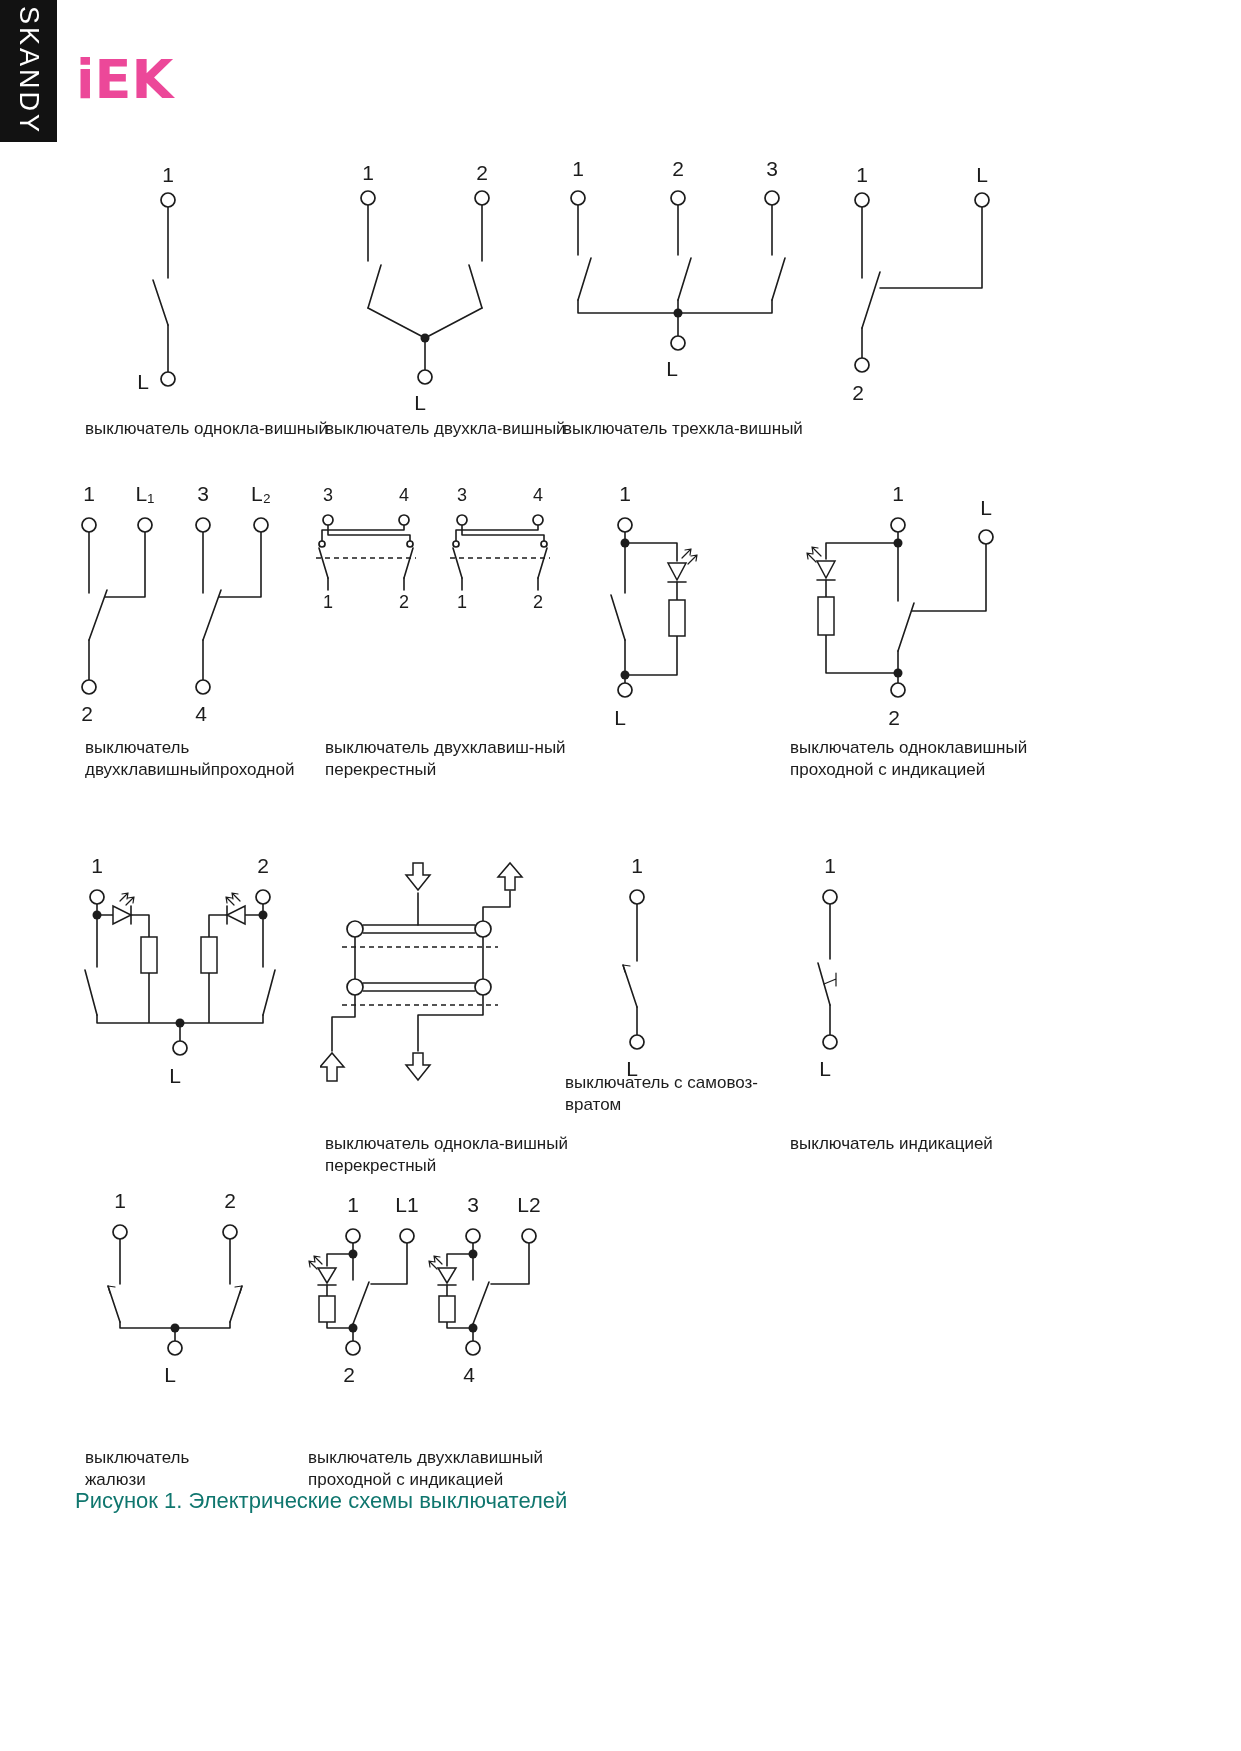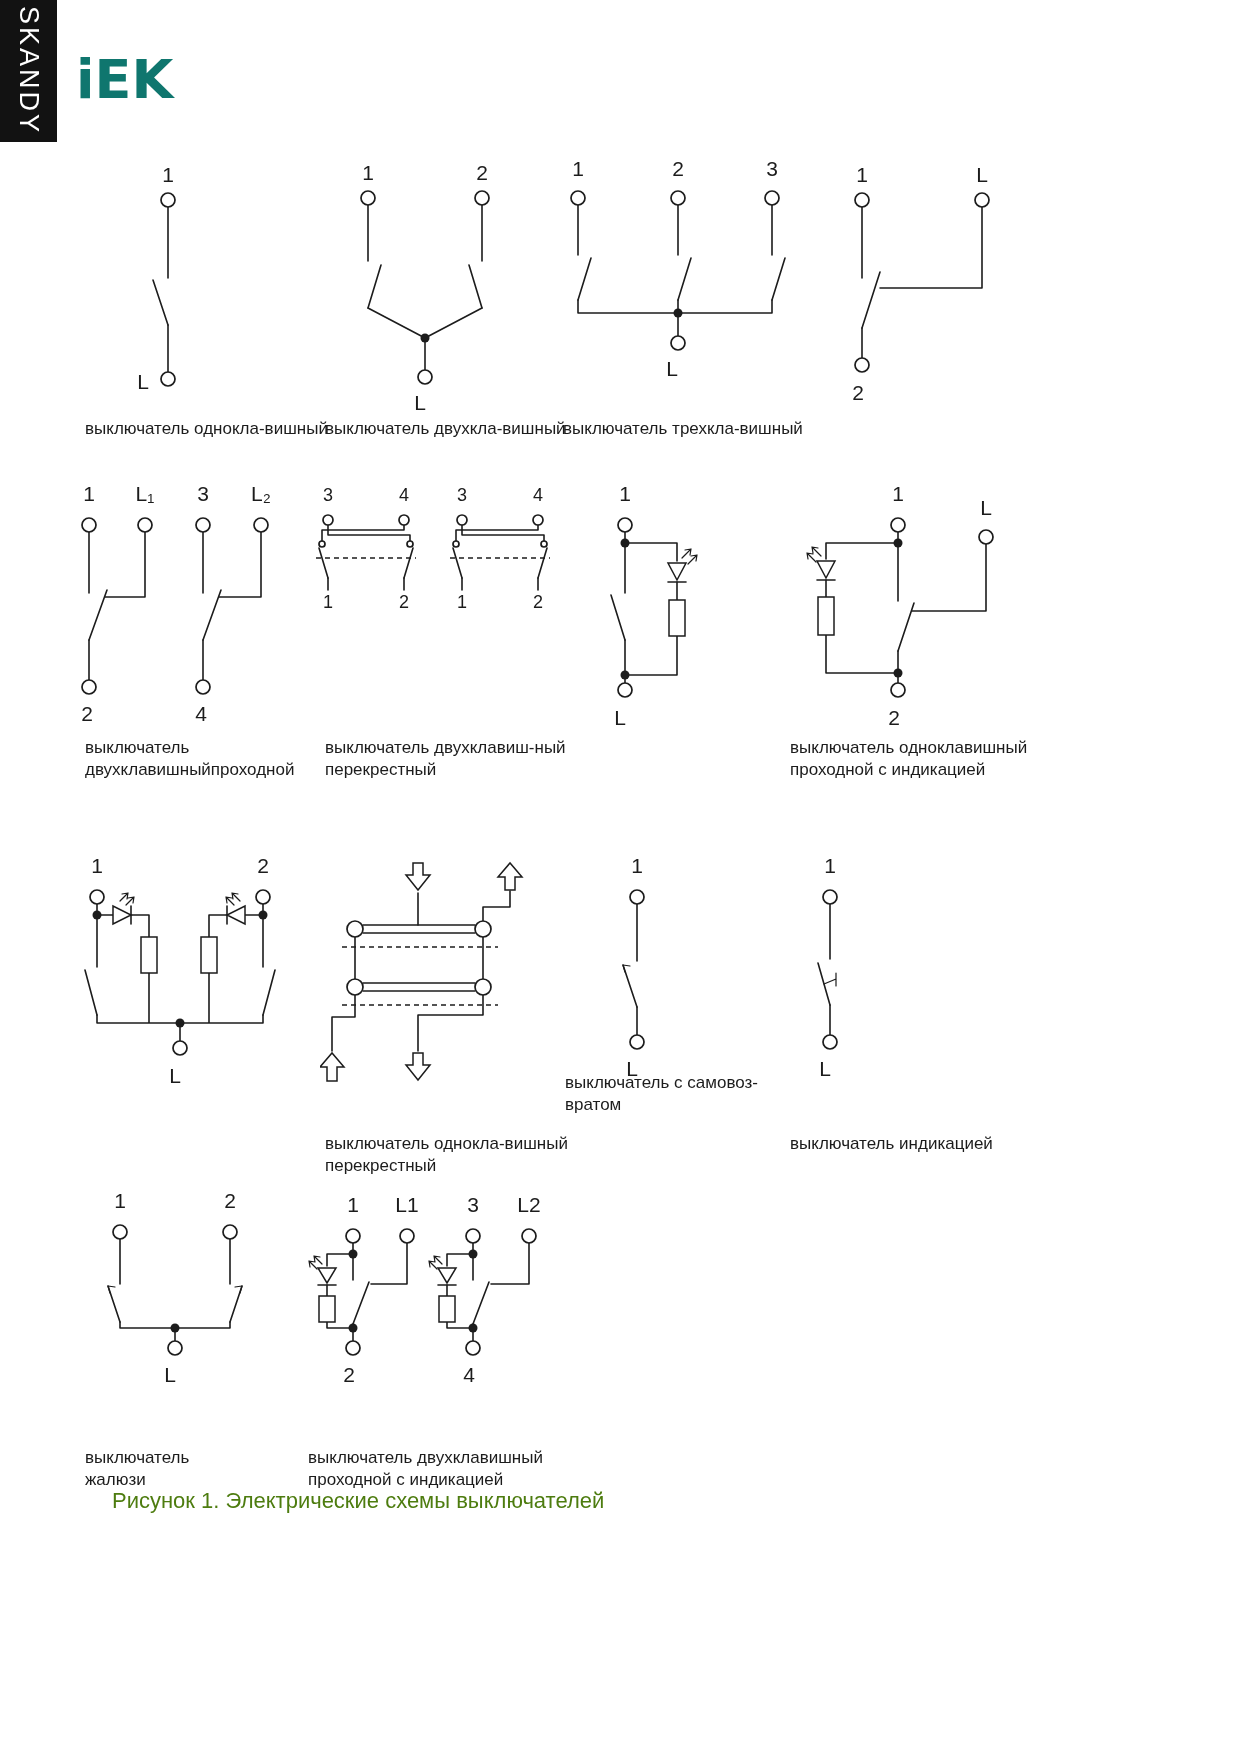--- a/index.html
+++ b/index.html
@@ -3,25 +3,25 @@
 <meta charset="utf-8">
 <style>
   * { margin:0; padding:0; box-sizing:border-box; }
   html,body { background:#ffffff; }
   .page { position:relative; width:1241px; height:1751px; background:#fff;
           font-family:"Liberation Sans", sans-serif; color:#1c1c1c; overflow:hidden; }
   .banner { position:absolute; left:0; top:0; width:57px; height:142px; background:#121212;
             display:flex; align-items:center; justify-content:center; }
   .banner span { writing-mode:vertical-rl; color:#fff; font-size:27px; letter-spacing:3px; font-weight:500; }
   .logo { position:absolute; left:76px; top:48px; font-size:54px; font-weight:800;
-          letter-spacing:0px; font-family:"DejaVu Sans", sans-serif; color:#0f766e; }
+          letter-spacing:0px; font-family:"DejaVu Sans", sans-serif; color:#ec4899; }
   .cell { position:absolute; }
   .cap { position:absolute; font-size:17px; line-height:1.3; color:#1c1c1c; }
   .cap div { white-space:nowrap; }
-  .figcap { position:absolute; left:75px; top:1488px; font-size:22px; color:#4d7c0f;margin-left:37px; }
+  .figcap { position:absolute; left:75px; top:1488px; font-size:22px; color:#0f766e; }
   svg text { font-family:"Liberation Sans", sans-serif; font-size:21px; fill:#1c1c1c; text-anchor:middle; }
   .w    { fill:none; stroke:#1c1c1c; stroke-width:1.6; stroke-linecap:round; }
   .dash { fill:none; stroke:#1c1c1c; stroke-width:1.3; stroke-dasharray:5 4; }
   .t    { fill:#fff; stroke:#1c1c1c; stroke-width:1.7; }
   .j    { fill:#1c1c1c; stroke:none; }
   .sym  { fill:#fff; stroke:#1c1c1c; stroke-width:1.5; stroke-linejoin:miter; }
 </style>
 </head>
 <body>
 

